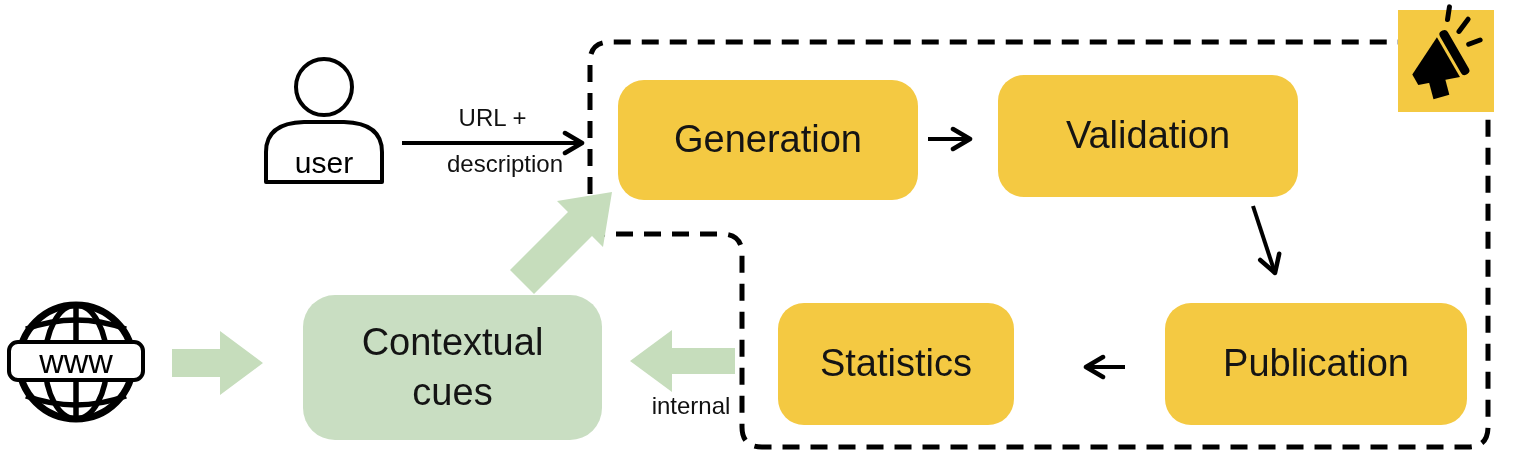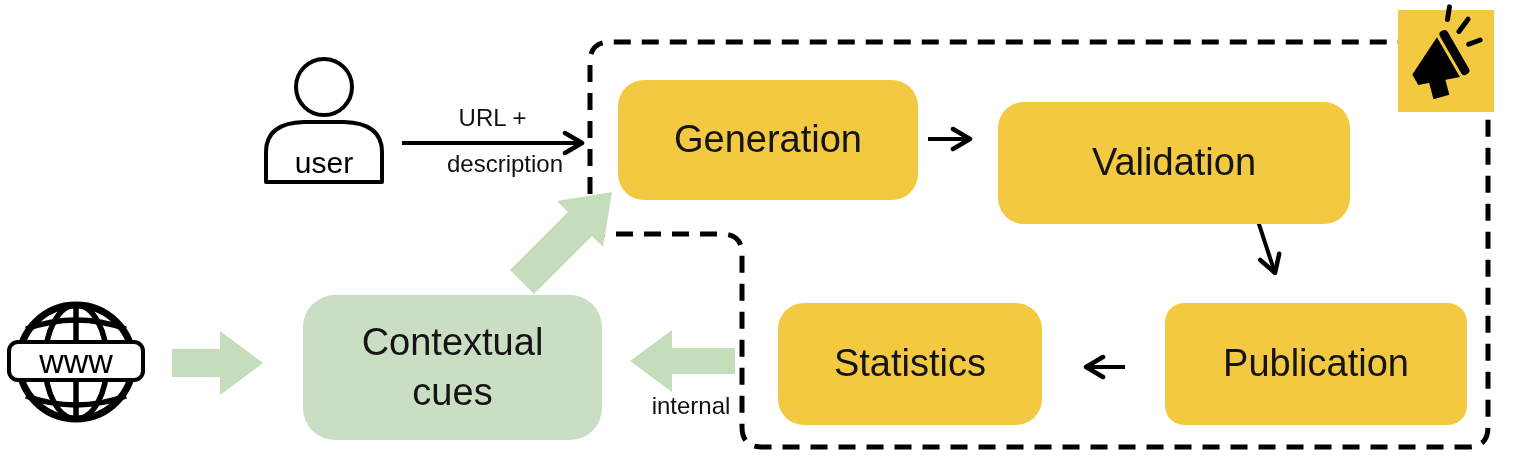--- a/index.html
+++ b/index.html
@@ -92,22 +92,22 @@
         <rect class="icon-fill" x="11" y="-27" width="9" height="50" rx="4"></rect>
         <path class="icon-fill" d="M -20 6 L -4 10 L -10 32 L -26 28 Z"></path>
         <line x1="26" y1="-34" x2="34" y2="-44" stroke="#000" stroke-width="5" stroke-linecap="round"></line>
         <line x1="30" y1="-18" x2="44" y2="-24" stroke="#000" stroke-width="5" stroke-linecap="round"></line>
         <line x1="32" y1="-2" x2="44" y2="0" stroke="#000" stroke-width="5" stroke-linecap="round"></line>
       </g>
     </g>
   </svg>
 
   <div class="node yellow" style="left:618px;top:80px;width:300px;height:120px;">Generation</div>
-  <div class="node yellow" style="left:998px;top:75px;width:352px;height:122px;margin-top:27px;">Validation</div>
-  <div class="node yellow" style="left:1165px;top:303px;width:302px;height:122px;border-radius:19px;">Publication</div>
-  <div class="node yellow" style="left:778px;top:303px;width:264px;height:122px;">Statistics</div>
+  <div class="node yellow" style="left:998px;top:75px;width:300px;height:122px;">Validation</div>
+  <div class="node yellow" style="left:1165px;top:303px;width:302px;height:122px;">Publication</div>
+  <div class="node yellow" style="left:778px;top:303px;width:236px;height:122px;">Statistics</div>
   <div class="node green" style="left:303px;top:295px;width:299px;height:145px;">Contextual cues</div>
 
   <div class="lbl" style="left:430px;top:104px;width:125px;">URL +</div>
   <div class="lbl" style="left:421px;top:150px;width:168px;">description</div>
   <div class="lbl" style="left:632px;top:392px;width:118px;">internal</div>
 
 </div>
 
 </body></html>

